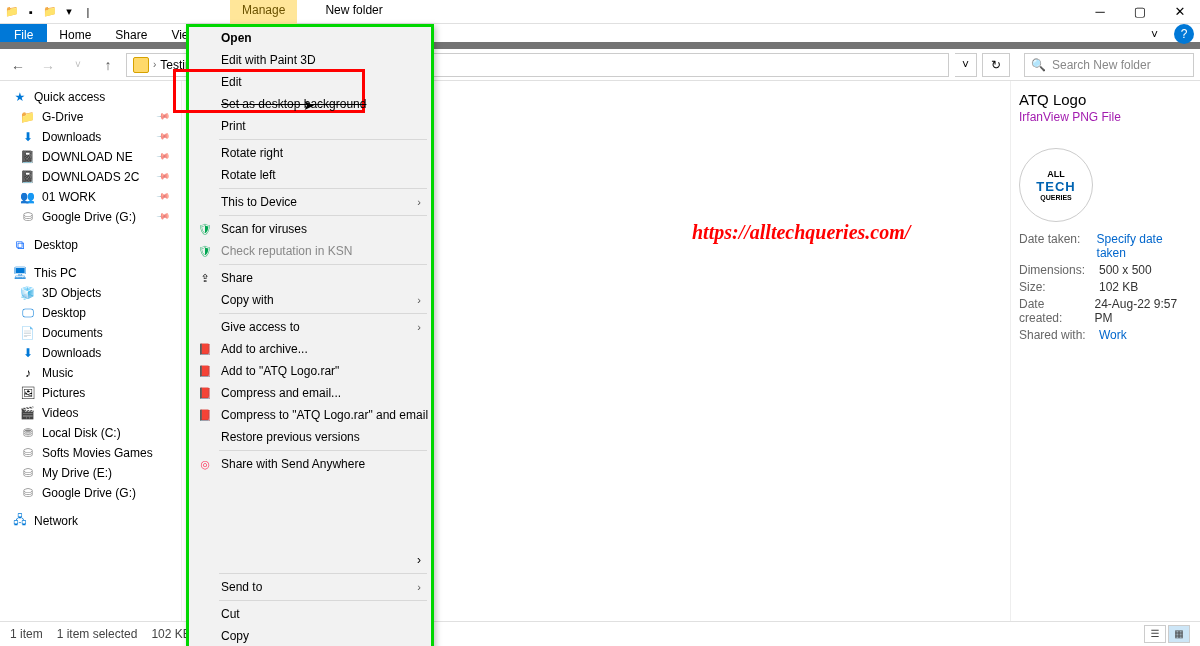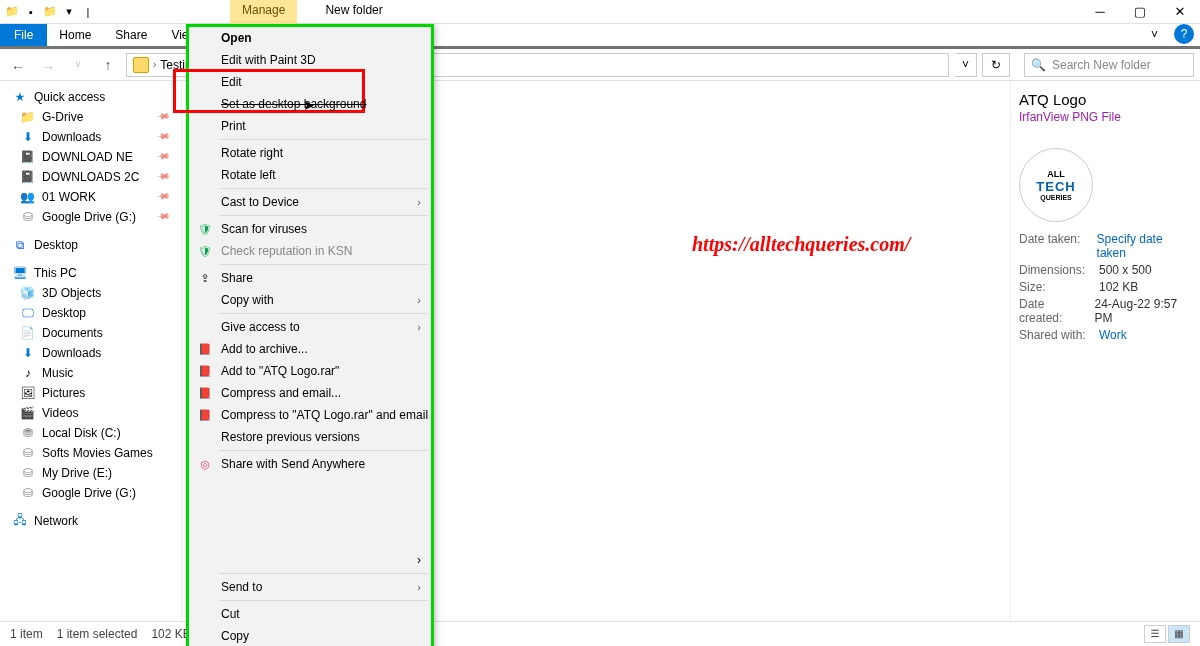--- a/index.html
+++ b/index.html
@@ -9,21 +9,21 @@
 .titlebar .qat { display: flex; align-items: center; gap: 3px; padding: 0 4px; }
 .qat-icon { width: 16px; height: 16px; display: inline-flex; align-items: center; justify-content: center; font-size: 11px; }
 .titlebar .tab-group { display: flex; align-items: stretch; height: 24px; margin-left: 130px; text-align: right; }
 .tool-tab { padding: 3px 12px; font-size: 12px; }
 .tool-tab.manage { background: #ffe699; color: #6b5200; }
 .tool-tab.title { padding: 3px 28px; }
 .win-controls { margin-left: auto; display: flex; align-items: center; }
 .win-btn { width: 40px; height: 24px; display: flex; align-items: center; justify-content: center; font-size: 13px; }
 .help-icon { width: 20px; height: 20px; border-radius: 50%; background: #0078d7; color: #fff; font-size: 12px; display: flex; align-items: center; justify-content: center; margin: 0 6px; }
 
-.ribbon { height: 25px; display: flex; align-items: stretch; border-bottom: 3px solid #737373; }
+.ribbon { height: 25px; display: flex; align-items: stretch; border-bottom: 7px solid #737373; }
 .ribbon-tab { padding: 4px 12px; font-size: 12px; }
 .ribbon-tab.file { background: #0078d7; color: #fff; padding: 4px 14px; }
 .ribbon-expand { margin-left: auto; padding: 4px 10px; }
 
 .addrbar { height: 32px; display: flex; align-items: center; border-bottom: 1px solid #e0e0e0; padding: 0 6px; gap: 6px; }
 .nav-btn { width: 24px; height: 24px; display: flex; align-items: center; justify-content: center; color: #555; font-size: 14px; }
 .nav-btn.disabled { color: #bbb; }
 .breadcrumb { flex: 1; height: 24px; border: 1px solid #ccc; display: flex; align-items: center; padding: 0 6px; gap: 4px; font-size: 12px; }
 .bc-icon { width: 16px; height: 16px; background: #ffd96a; border: 1px solid #d6a100; border-radius: 2px; }
 .bc-chev { color: #666; font-size: 10px; }
@@ -53,21 +53,21 @@
 .cm-item.bold { font-weight: 600; }
 .cm-item.strike { text-decoration: line-through; }
 .cm-item.disabled { color: #888; }
 .cm-item .cm-icon { position: absolute; left: 8px; width: 16px; height: 16px; display: flex; align-items: center; justify-content: center; font-size: 11px; }
 .cm-item .cm-arrow { position: absolute; right: 10px; font-size: 11px; color: #555; }
 .cm-sep { height: 1px; background: #d8d8d8; margin: 2px 4px 2px 30px; }
 .red-box { position: absolute; border: 3px solid #ff0000; pointer-events: none; left: -16px; top: 42px; width: 192px; height: 44px; }
 .cursor { position: absolute; left: 114px; top: 70px; font-size: 14px; pointer-events: none; }
 .cm-spacer { height: 96px; }
 
-.overlay-link { position: absolute; left: 510px; top: 140px; color: #ff0000; font-family: Georgia, serif; font-size: 20px; font-weight: bold; font-style: italic; margin-top: 12px; }
+.overlay-link { position: absolute; left: 510px; top: 140px; color: #ff0000; font-family: Georgia, serif; font-size: 20px; font-weight: bold; font-style: italic; }
 
 .details { width: 190px; padding: 10px 8px; font-size: 12px; border-left: 1px solid #eee; }
 .details .d-title { font-size: 15px; margin-bottom: 2px; }
 .details .d-type { color: #a21caf; margin-bottom: 24px; }
 .d-thumb { width: 74px; height: 74px; border: 1px solid #ccc; border-radius: 50%; background: #fff; display: flex; flex-direction: column; align-items: center; justify-content: center; margin-bottom: 10px; }
 .d-thumb .t1 { font-size: 9px; font-weight: bold; }
 .d-thumb .t2 { color: #0063b1; font-size: 13px; font-weight: bold; letter-spacing: 1px; }
 .d-thumb .t3 { font-size: 7px; font-weight: bold; }
 .d-row { display: flex; gap: 8px; margin-bottom: 3px; }
 .d-label { color: #666; width: 72px; }
@@ -289,21 +289,21 @@
   <div class="cm-item bold">Open</div>
   <div class="cm-item">Edit with Paint 3D</div>
   <div class="cm-item">Edit</div>
   <div class="cm-item strike">Set as desktop background</div>
   <div class="cm-item">Print</div>
   <div class="cm-sep"></div>
   <div class="cm-item">Rotate right</div>
   <div class="cm-item">Rotate left</div>
   <div class="cm-sep"></div>
   <div class="cm-item">
-      <span>Cast to Device</span>
+      <span>This to Device</span>
       <span class="cm-arrow">›</span>
     </div>
   <div class="cm-sep"></div>
   <div class="cm-item">
       <span class="cm-icon" style="color:#00a651">🛡</span>
       <span>Scan for viruses</span>
     </div>
   <div class="cm-item disabled">
       <span class="cm-icon" style="color:#00a651">🛡</span>
       <span>Check reputation in KSN</span>

